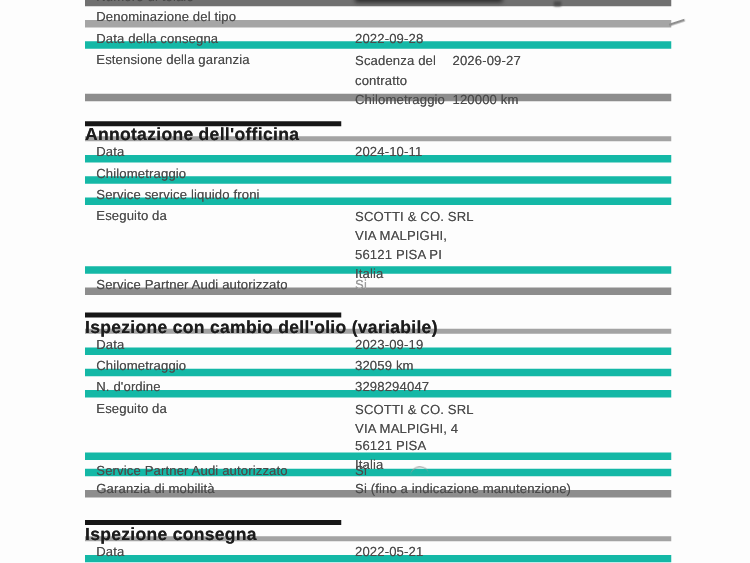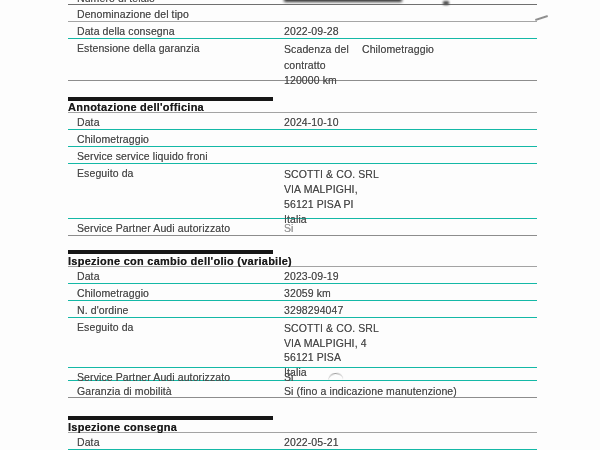--- a/index.html
+++ b/index.html
@@ -6,21 +6,21 @@
   body{
     width:600px;height:450px;position:relative;overflow:hidden;
     background:#fdfdfd;
     font-family:"Liberation Sans",sans-serif;
     -webkit-font-smoothing:antialiased;
   }
   .sheet{position:absolute;left:68px;top:-12px;width:469px}
   .row{
     display:flex;box-sizing:border-box;
     padding:3px 0 0 9px;height:17px;
-    border-bottom:1px solid #14b8a6;
+    border-bottom:6px solid #14b8a6;
     font-size:10.5px;color:#4a4a4a;
     text-shadow:0 0 .5px rgba(90,90,90,.75);
     letter-spacing:.1px;
   }
   .row .lbl{width:207px;flex:none}
   .row .val{flex:1}
   .clip-row{padding-top:4px;border-bottom-color:#707070}
   .b-med{border-bottom-color:#a5a5a5}
   .b-dark{border-bottom-color:#8d8d8d}
   .h42{height:42px}
@@ -33,22 +33,22 @@
   .subgrid{display:grid;grid-template-columns:78px 1fr;line-height:15.5px}
   .nowrap{white-space:nowrap}
   .mlines div{line-height:15.1px}
   .mlines2 div{line-height:14.6px}
   .bar{height:4px;width:205px;background:#161616;filter:blur(.3px)}
   .gap16{margin-top:16px}
   .gap14{margin-top:14px}
   .gap18{margin-top:18px}
   .sect{
     box-sizing:border-box;height:12px;padding-top:1px;
-    border-bottom:1px solid #a3a3a3;
-    font-size:11px;font-weight:bold;color:#1c1c1c;
+    border-bottom:4px solid #a3a3a3;
+    font-size:14px;font-weight:bold;color:#1c1c1c;
     letter-spacing:.25px;line-height:10px;
     text-shadow:0 0 .5px rgba(40,40,40,.8);
   }
   .sect3{height:13px;padding-top:2px}
   .faint{color:#a0a0a0;filter:blur(.6px)}
   .tick-blob{position:absolute;left:443px;top:1px;width:6px;height:4px;
     background:#4d4d4d;filter:blur(.8px);border-radius:1px}
   .tick-diag{position:absolute;left:535px;top:17px;width:13px;height:2px;
     background:#8f8f8f;transform:rotate(-18deg);filter:blur(.4px)}
   .squiggle{position:absolute;left:328px;top:373px;width:15px;height:6px;
@@ -73,31 +73,32 @@
 
   <div class="row">
     <div class="lbl">Data della consegna</div>
     <div class="val">2022-09-28</div>
   </div>
 
   <div class="row h42 b-dark">
     <div class="lbl">Estensione della garanzia</div>
     <div class="val subgrid">
       <div>Scadenza del contratto</div>
+      <div>2026-09-27</div>
       <div class="nowrap">Chilometraggio</div>
       <div>120000 km</div>
     </div>
   </div>
 
   <div class="bar gap16"></div>
   <div class="sect">Annotazione dell'officina</div>
 
   <div class="row">
     <div class="lbl">Data</div>
-    <div class="val">2024-10-10</div>
+    <div class="val">2024-10-11</div>
   </div>
 
   <div class="row">
     <div class="lbl">Chilometraggio</div>
   </div>
 
   <div class="row">
     <div>Service service liquido froni</div>
   </div>
 

